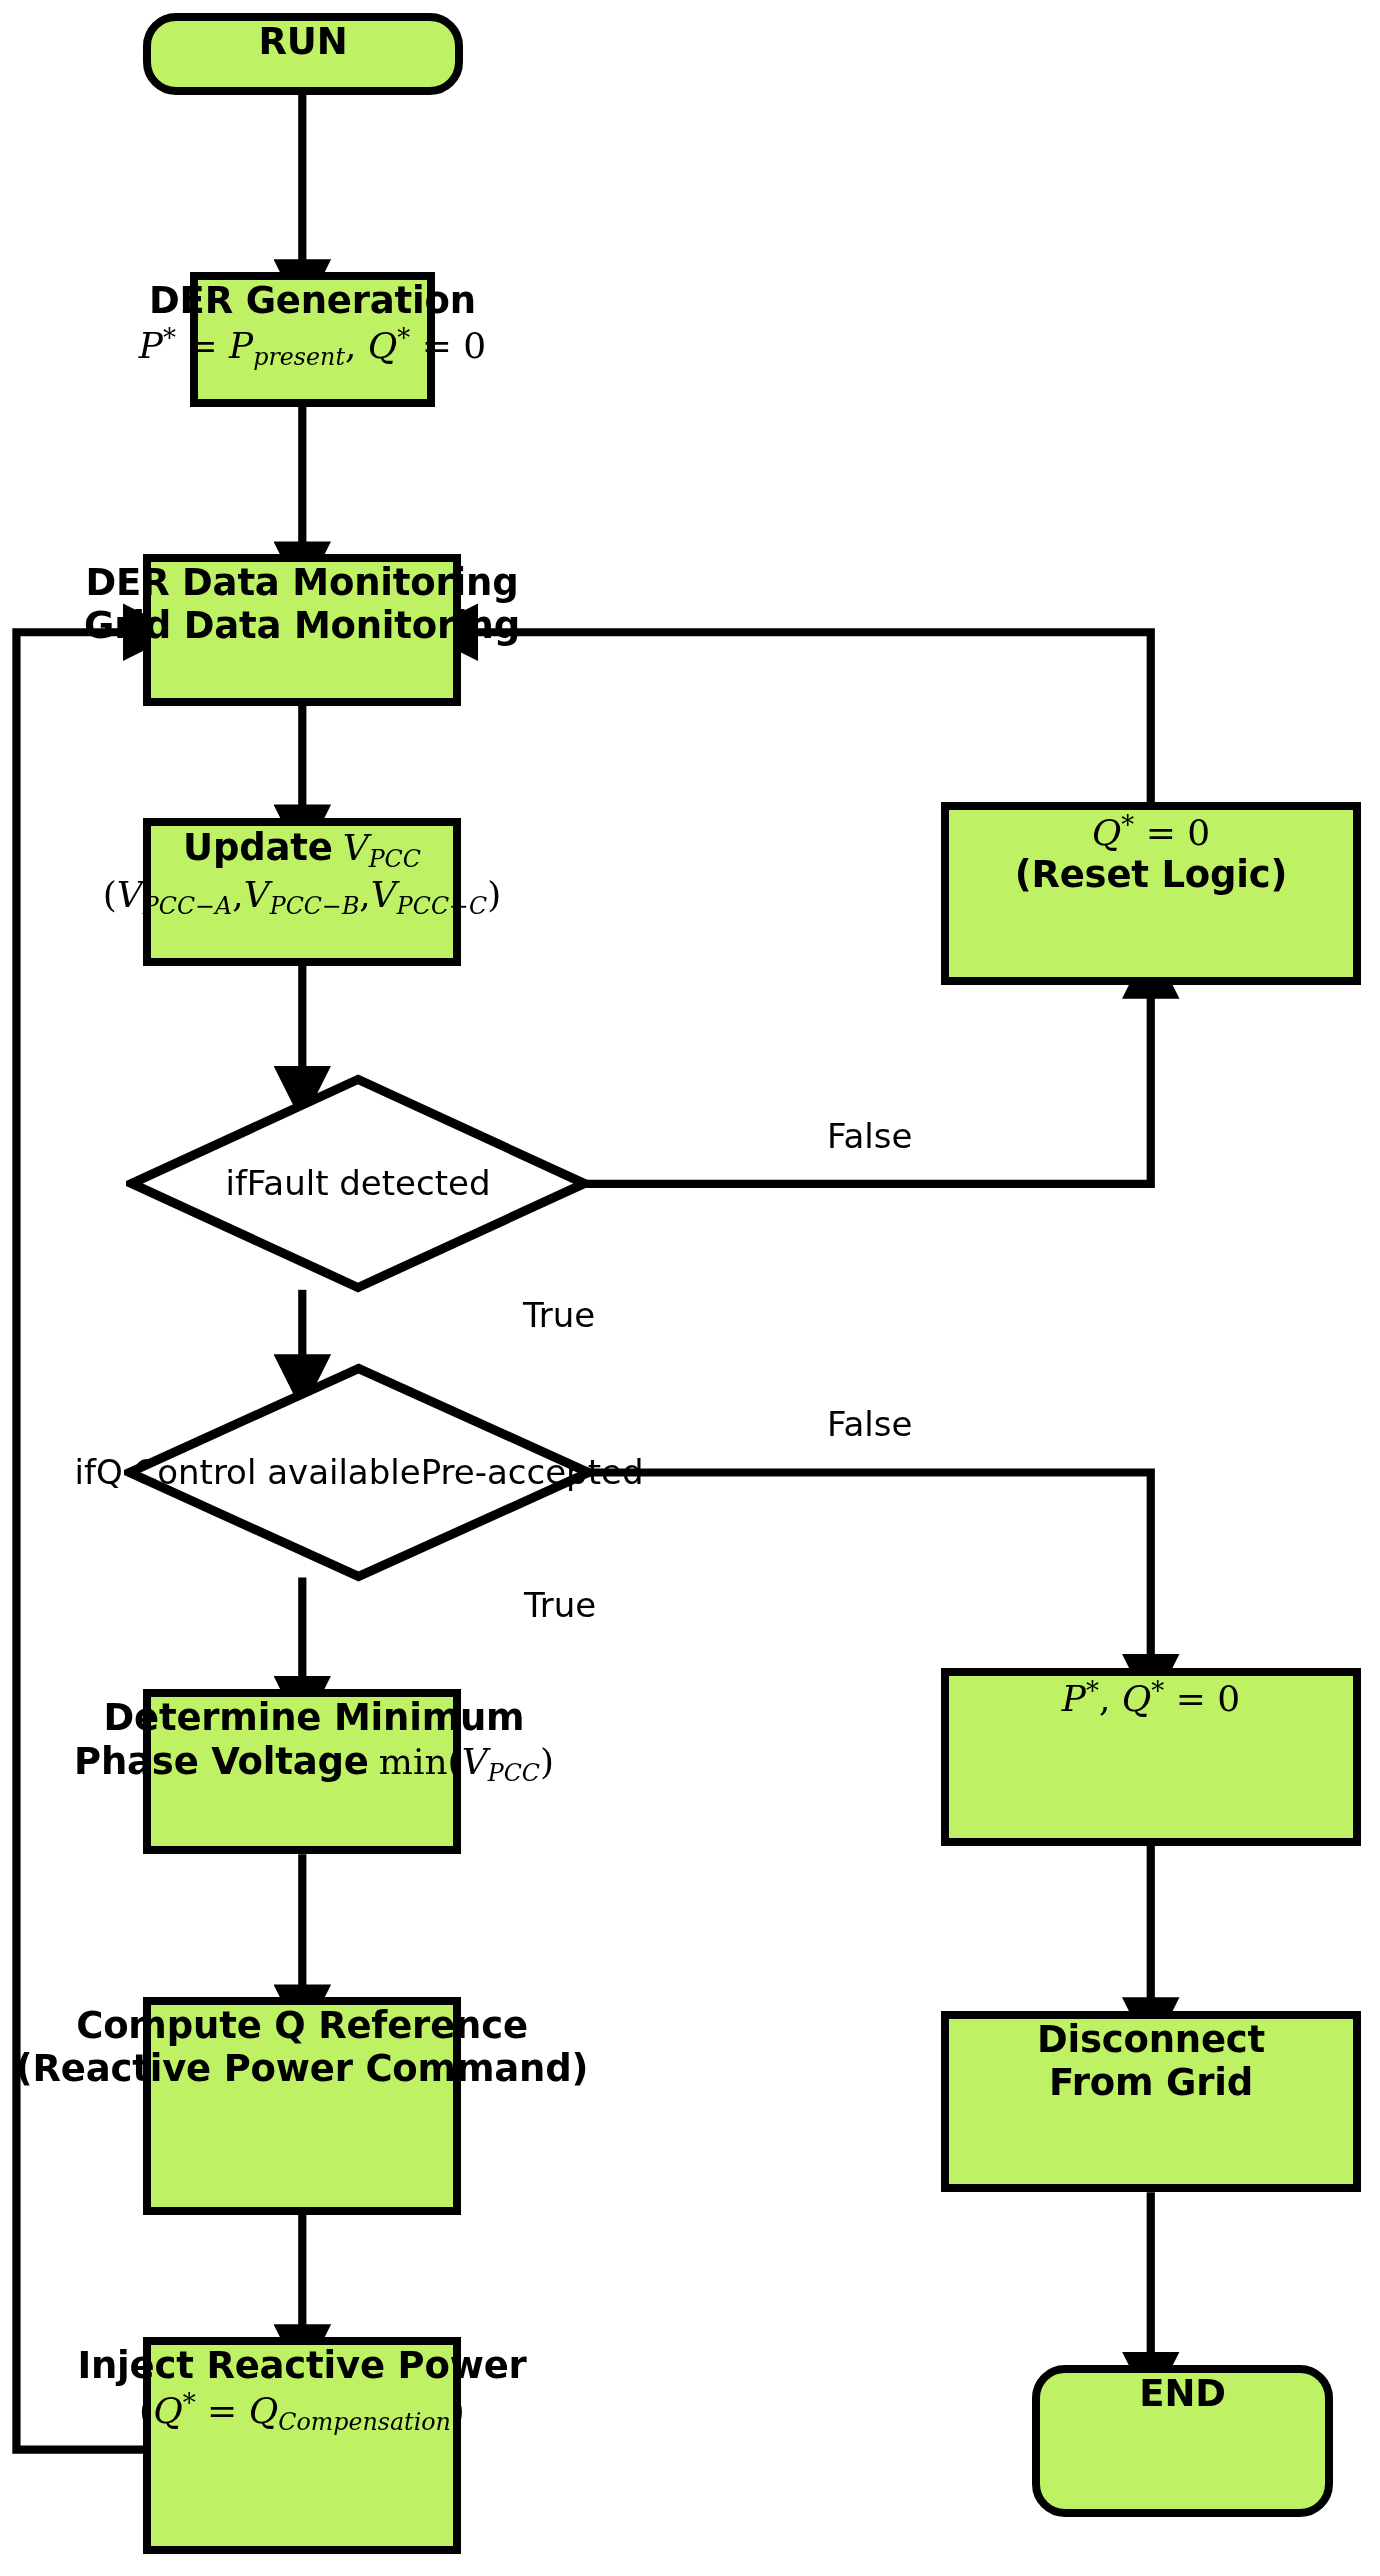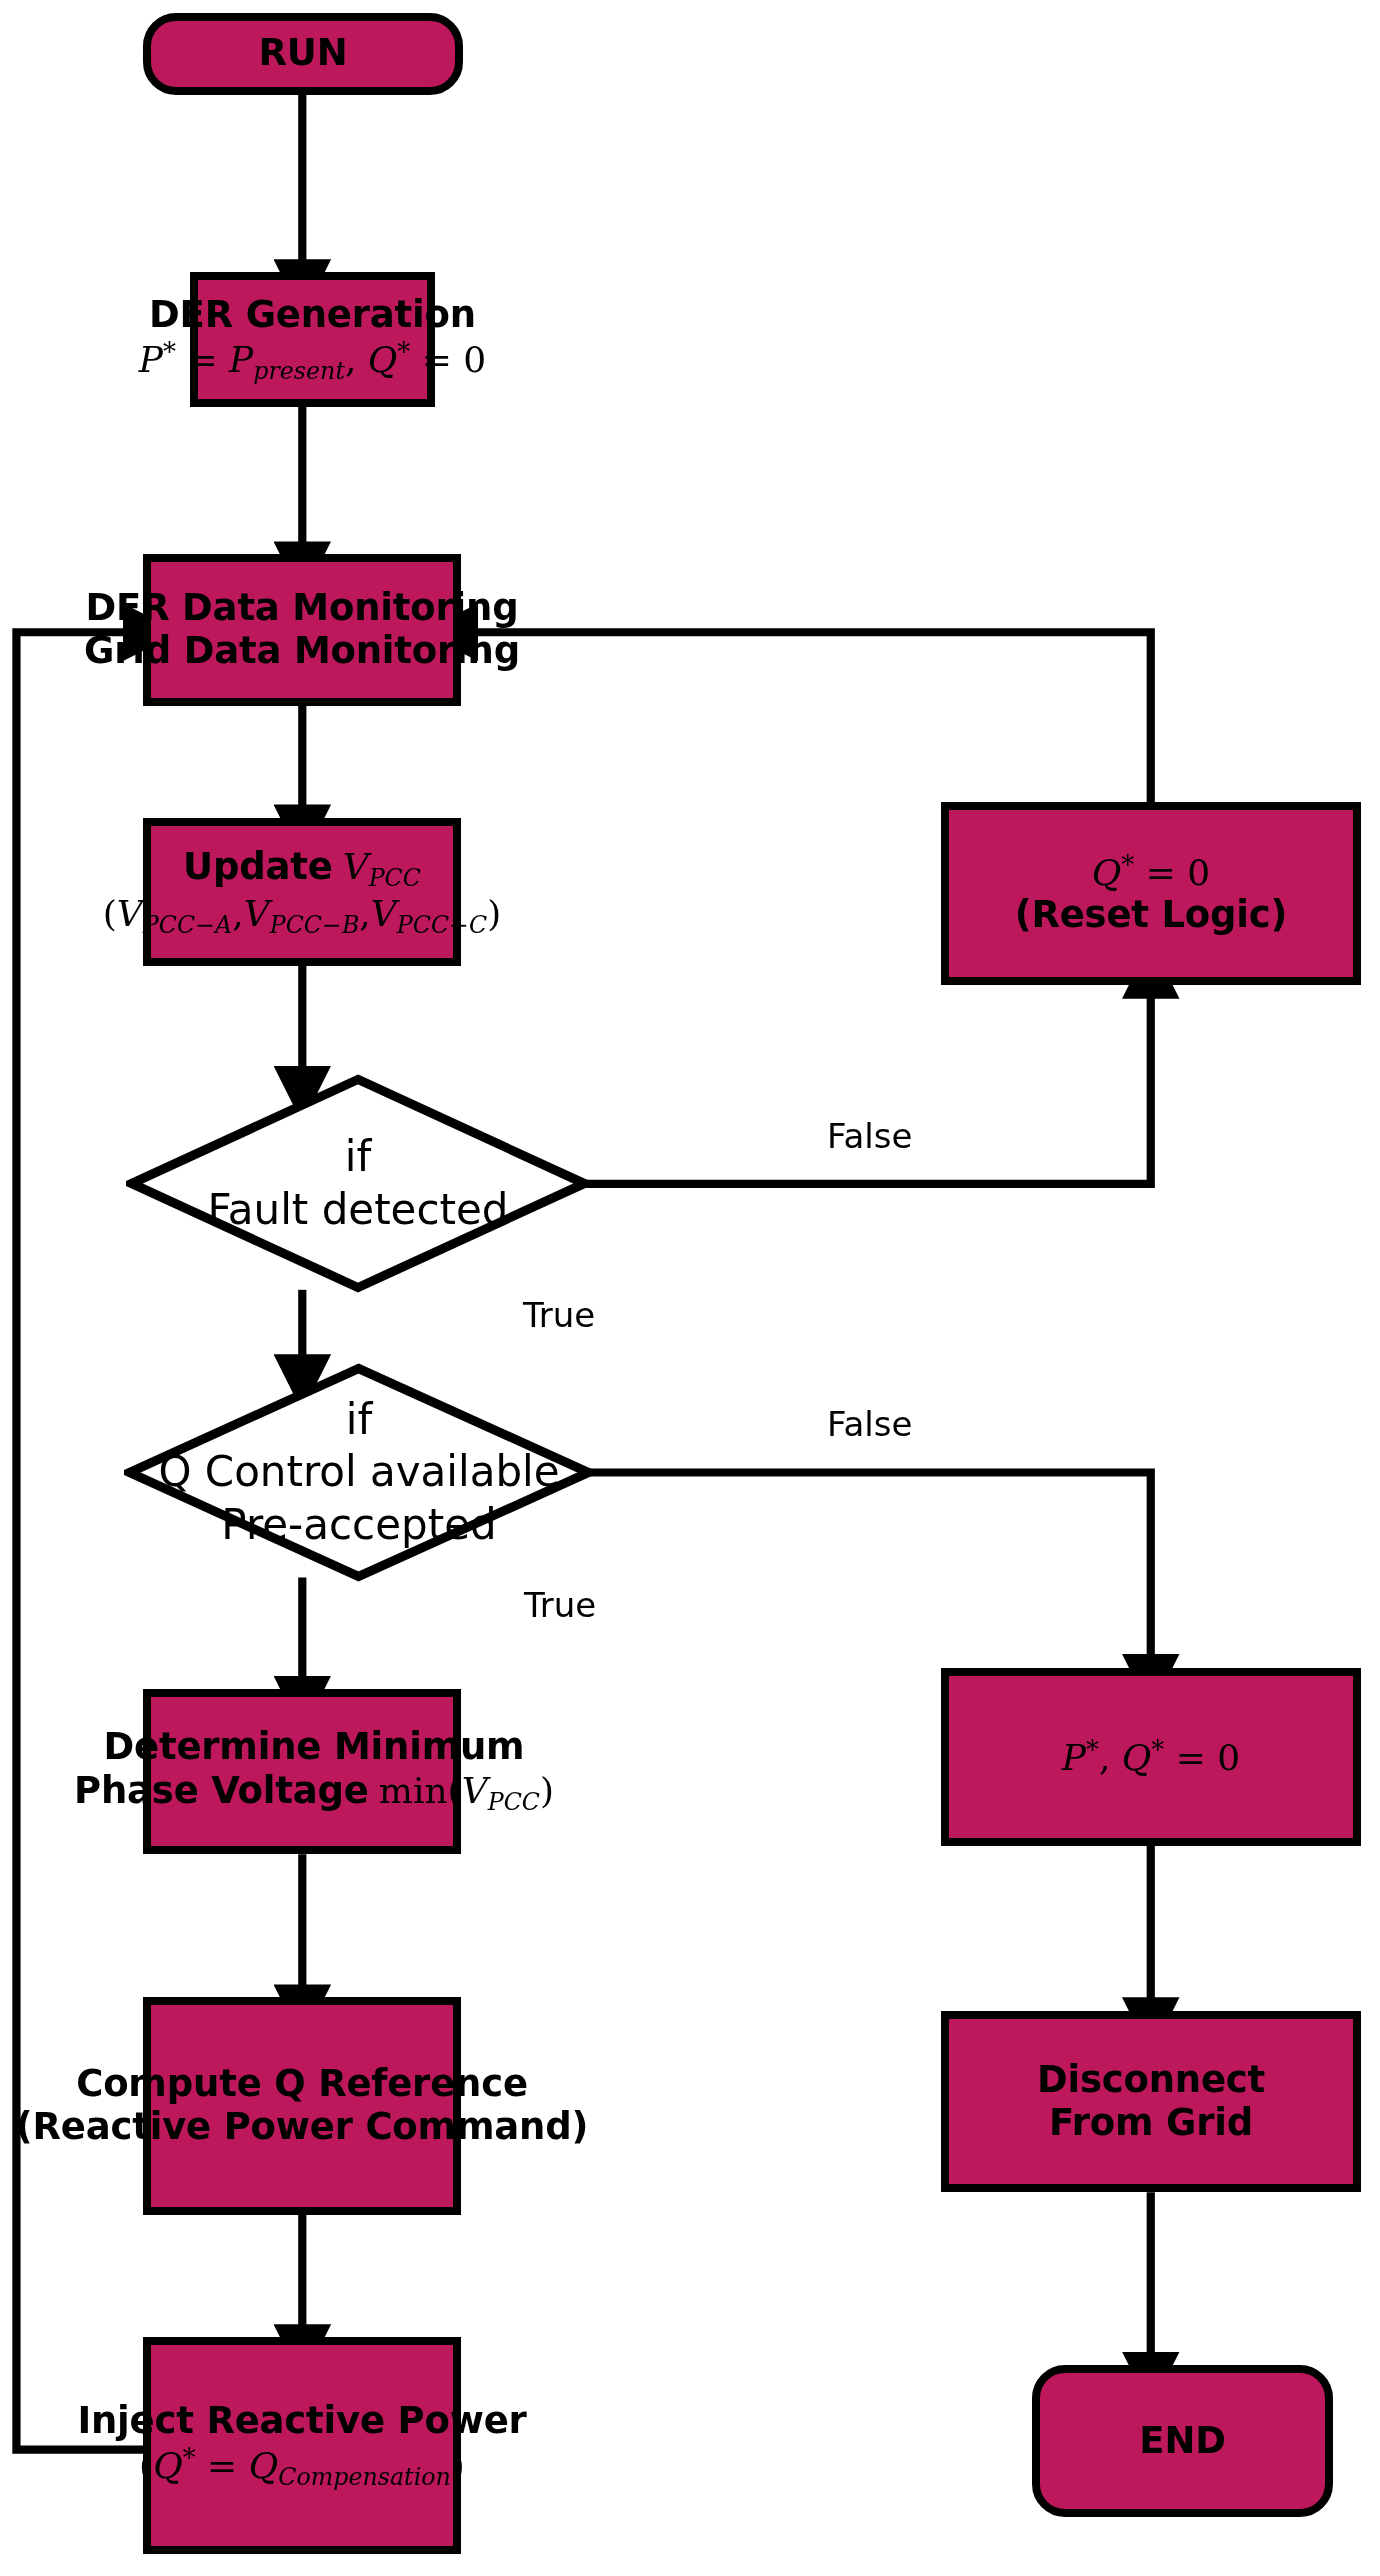--- a/index.html
+++ b/index.html
@@ -19,26 +19,26 @@
     position: absolute;
     left: 0;
     top: 0;
     width: 1380px;
     height: 2576px;
     pointer-events: none;
   }
   .node {
     position: absolute;
     box-sizing: border-box;
-    background: #be185d;
+    background: #bef264;
     border: 8.2px solid #000000;
     display: flex;
     flex-direction: column;
     align-items: center;
-    justify-content: center;
+    justify-content: flex-start;
     text-align: center;
     color: #000000;
     z-index: 2;
   }
   .node.terminal {
     border-radius: 33px;
   }
   .label-bold {
     font-weight: bold;
     font-size: 37px;
@@ -77,25 +77,25 @@
     position: absolute;
     z-index: 2;
   }
   .decision .dtext {
     position: absolute;
     left: 0;
     top: 0;
     width: 100%;
     height: 100%;
     display: flex;
-    flex-direction: column;
+    flex-direction: row;
     align-items: center;
     justify-content: center;
     text-align: center;
-    font-size: 42px;
+    font-size: 34px;
     line-height: 1.24;
     color: #000;
     white-space: nowrap;
   }
   .edge-label {
     position: absolute;
     font-size: 34px;
     color: #000000;
     white-space: nowrap;
     z-index: 3;

